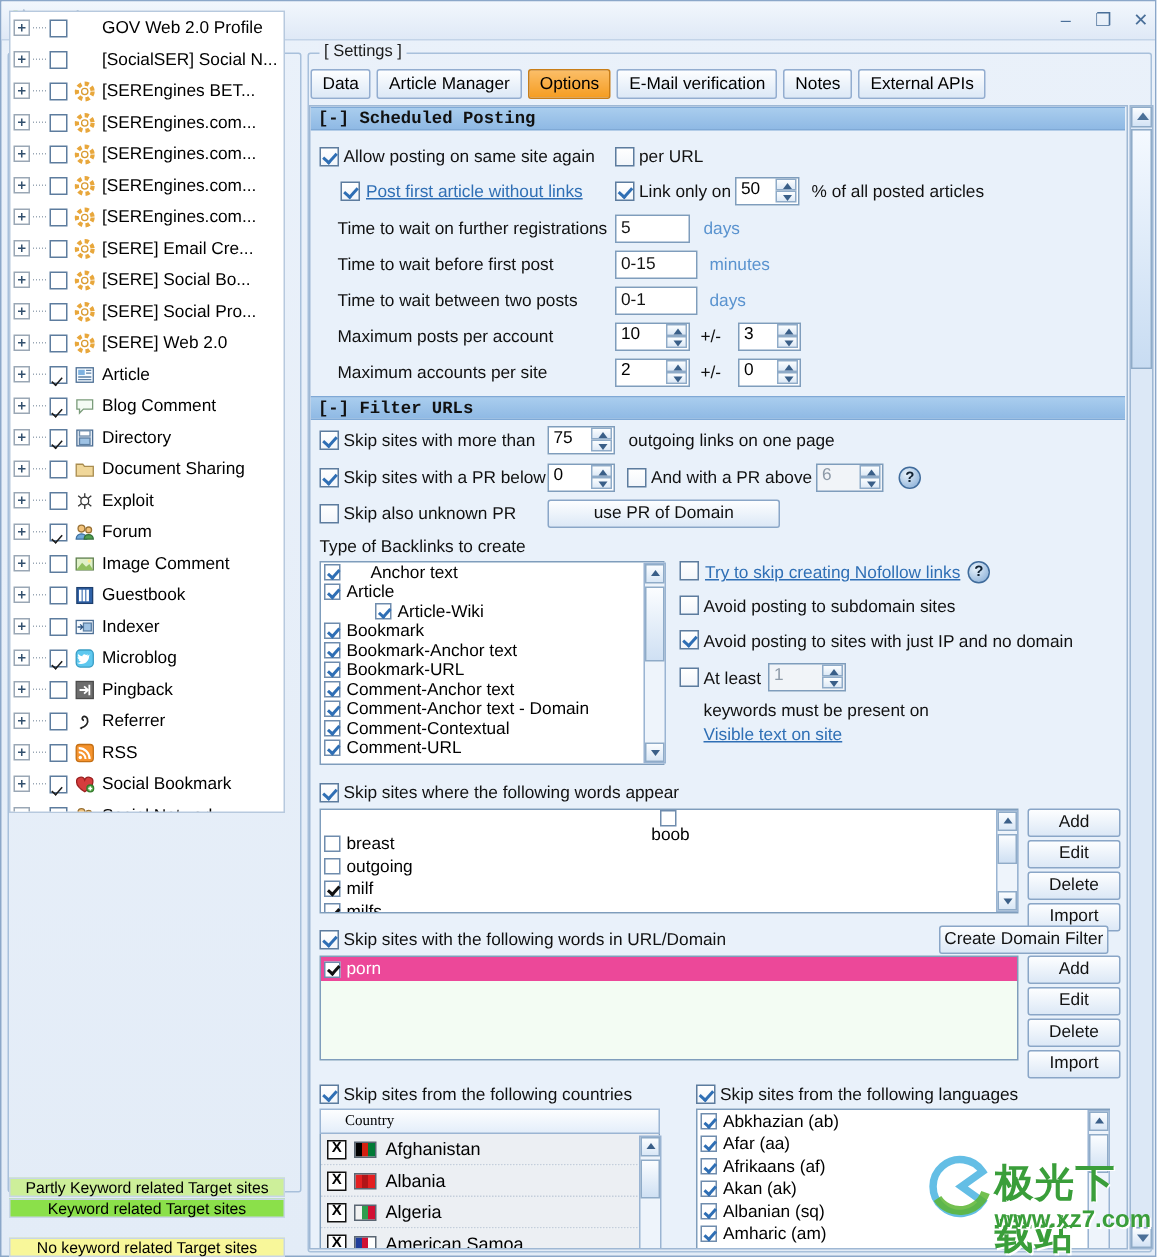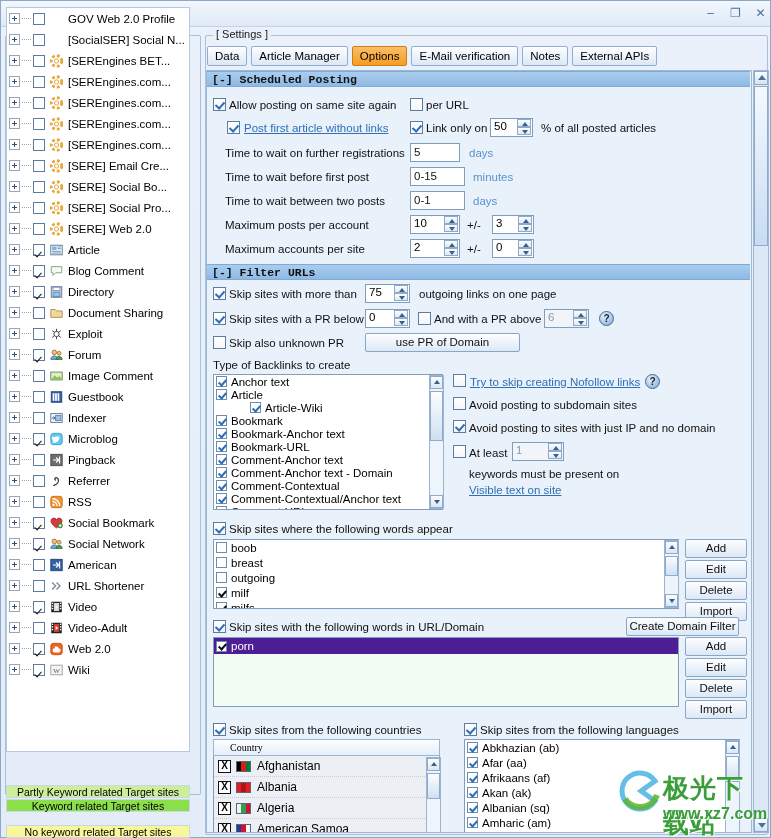--- a/index.html
+++ b/index.html
@@ -27,21 +27,21 @@
   #w-min { left:700px; } #w-max { left:725px; } #w-close { left:750px; }
 
   
   .gb { position:absolute; border:1px solid #a8c0db; border-radius:2px;
         background:transparent; }
   .gb-cap { position:absolute; top:-8px; left:7px; padding:0 3px;
             background:#e9f0f9; font-size:11px; color:#1a1a1a; }
 
   
   #leftbox { left:4px; top:34px; width:196px; height:760px; }
-  #tree { position:absolute; left:5px; top:6px; width:184px; height:745px;
+  #tree { position:absolute; left:5px; top:6px; width:184px; height:535px;
           background:#fff; border:1px solid #b7c9de; overflow:hidden; }
   .trow { position:relative; height:21px; padding-left:2px;
           display:flex; align-items:center; white-space:nowrap; }
   .exp { width:11px; height:11px; border:1px solid #9aa7b5; background:#fff;
          position:relative; flex:0 0 auto; margin-right:2px; }
   .exp:before { content:""; position:absolute; left:2px; top:4px; width:5px;
                 height:1px; background:#33506e; }
   .exp:after  { content:""; position:absolute; left:4px; top:2px; width:1px;
                 height:5px; background:#33506e; }
   .dots { width:9px; height:1px; flex:0 0 auto;
@@ -109,21 +109,21 @@
 
   .lbox { position:absolute; background:#fff; border:1px solid #7f9dbc; overflow:hidden; }
   .lrow { height:15px; display:flex; align-items:center; font-size:11.5px;
           padding-left:2px; white-space:nowrap; }
   .mini { width:11px; height:11px; border:1px solid #6f8cad; background:#fff;
           position:relative; flex:0 0 auto; margin-right:4px; }
   .mini.on:after { content:""; position:absolute; left:2.5px; top:0.5px; width:3px;
                    height:6px; border:solid #2f6fb5; border-width:0 2px 2px 0;
                    transform:rotate(42deg); }
   .mini.dk.on:after { border-color:#111; }
-  .sel-row { background:#4c1d95; color:#fff; }
+  .sel-row { background:#ec4899; color:#fff; }
 
   .sb { position:absolute; width:15px; background:#eef4fb; border:1px solid #9ab4d2; }
   .sb .tb { position:absolute; left:0; width:13px; height:13px;
             background:linear-gradient(#fbfdff,#d9e7f6); border:1px solid #8fabc8; }
   .sb .tb:after { content:""; position:absolute; left:3px; border-left:3.5px solid transparent;
                   border-right:3.5px solid transparent; }
   .sb .tup { top:0; } .sb .tdn { bottom:0; }
   .sb .tup:after { top:3px; border-bottom:4px solid #3a5f88; }
   .sb .tdn:after { top:4px; border-top:4px solid #3a5f88; }
   .sb .thumb { position:absolute; left:0; width:13px;
@@ -645,59 +645,55 @@
     </div>
     <div class="help" style="left:392px;top:240px">?</div>
 
     <div class="ck" style="left:6px;top:265px"></div>
     <div class="abs lbl" style="left:22px;top:266px">Skip also unknown PR</div>
     <div class="btn" style="left:158px;top:262px;width:155px">use PR of Domain</div>
 
     <div class="abs lbl" style="left:6px;top:288px">Type of Backlinks to create</div>
 
     <div class="lbox" style="left:6px;top:303px;width:230px;height:136px" id="backlinks-list">
+        <div class="lrow" style="height: 13px; gap: 16px;">
+          <span class="mini on "></span>
+          <span>Anchor text</span>
+        </div>
         <div class="lrow" style="height: 13px;">
           <span class="mini on "></span>
-          <span>Anchor text</span>
+          <span>Article</span>
+        </div>
+        <div class="lrow" style="height: 13px; padding-left: 36px;">
+          <span class="mini on "></span>
+          <span>Article-Wiki</span>
         </div>
         <div class="lrow" style="height: 13px;">
           <span class="mini on "></span>
-          <span>Article</span>
-        </div>
-        <div class="lrow" style="height: 13px; padding-left: 36px;">
-          <span class="mini on "></span>
-          <span>Article-Wiki</span>
+          <span>Bookmark</span>
         </div>
         <div class="lrow" style="height: 13px;">
           <span class="mini on "></span>
-          <span>Bookmark</span>
+          <span>Bookmark-Anchor text</span>
         </div>
         <div class="lrow" style="height: 13px;">
           <span class="mini on "></span>
-          <span>Bookmark-Anchor text</span>
+          <span>Bookmark-URL</span>
         </div>
         <div class="lrow" style="height: 13px;">
           <span class="mini on "></span>
-          <span>Bookmark-URL</span>
+          <span>Comment-Anchor text</span>
         </div>
         <div class="lrow" style="height: 13px;">
           <span class="mini on "></span>
-          <span>Comment-Anchor text</span>
+          <span>Comment-Anchor text - Domain</span>
         </div>
         <div class="lrow" style="height: 13px;">
           <span class="mini on "></span>
-          <span>Comment-Anchor text - Domain</span>
-        </div>
-        <div class="lrow" style="height: 13px;">
-          <span class="mini on "></span>
           <span>Comment-Contextual</span>
-        </div>
-        <div class="lrow" style="height: 13px;">
-          <span class="mini on "></span>
-          <span>Comment-Contextual/Anchor text</span>
         </div>
         <div class="lrow" style="height: 13px;">
           <span class="mini on "></span>
           <span>Comment-URL</span>
         </div>
       </div>
     <div class="sb" style="left:222px;top:304px;height:134px">
       <div class="tb tup"></div>
       <div class="thumb" style="top:15px;height:50px"></div>
       <div class="tb tdn"></div>
@@ -720,21 +716,21 @@
       <i class="ar up"></i>
         <i class="ar dn"></i>
     </div>
     <div class="abs lbl" style="left:262px;top:397px">keywords must be present on</div>
     <div class="abs lnk" style="left:262px;top:413px">Visible text on site</div>
 
     <div class="ck on" style="left:6px;top:451px"></div>
     <div class="abs lbl" style="left:22px;top:452px">Skip sites where the following words appear</div>
 
     <div class="lbox" style="left:6px;top:468px;width:466px;height:70px" id="skipwords-list">
-        <div class="lrow" style="height: 15px;">
+        <div class="lrow" style="height: 15px; flex-direction: column;">
           <span class="mini  dk"></span>
           <span>boob</span>
         </div>
         <div class="lrow" style="height: 15px;">
           <span class="mini  dk"></span>
           <span>breast</span>
         </div>
         <div class="lrow" style="height: 15px;">
           <span class="mini  dk"></span>
           <span>outgoing</span>

